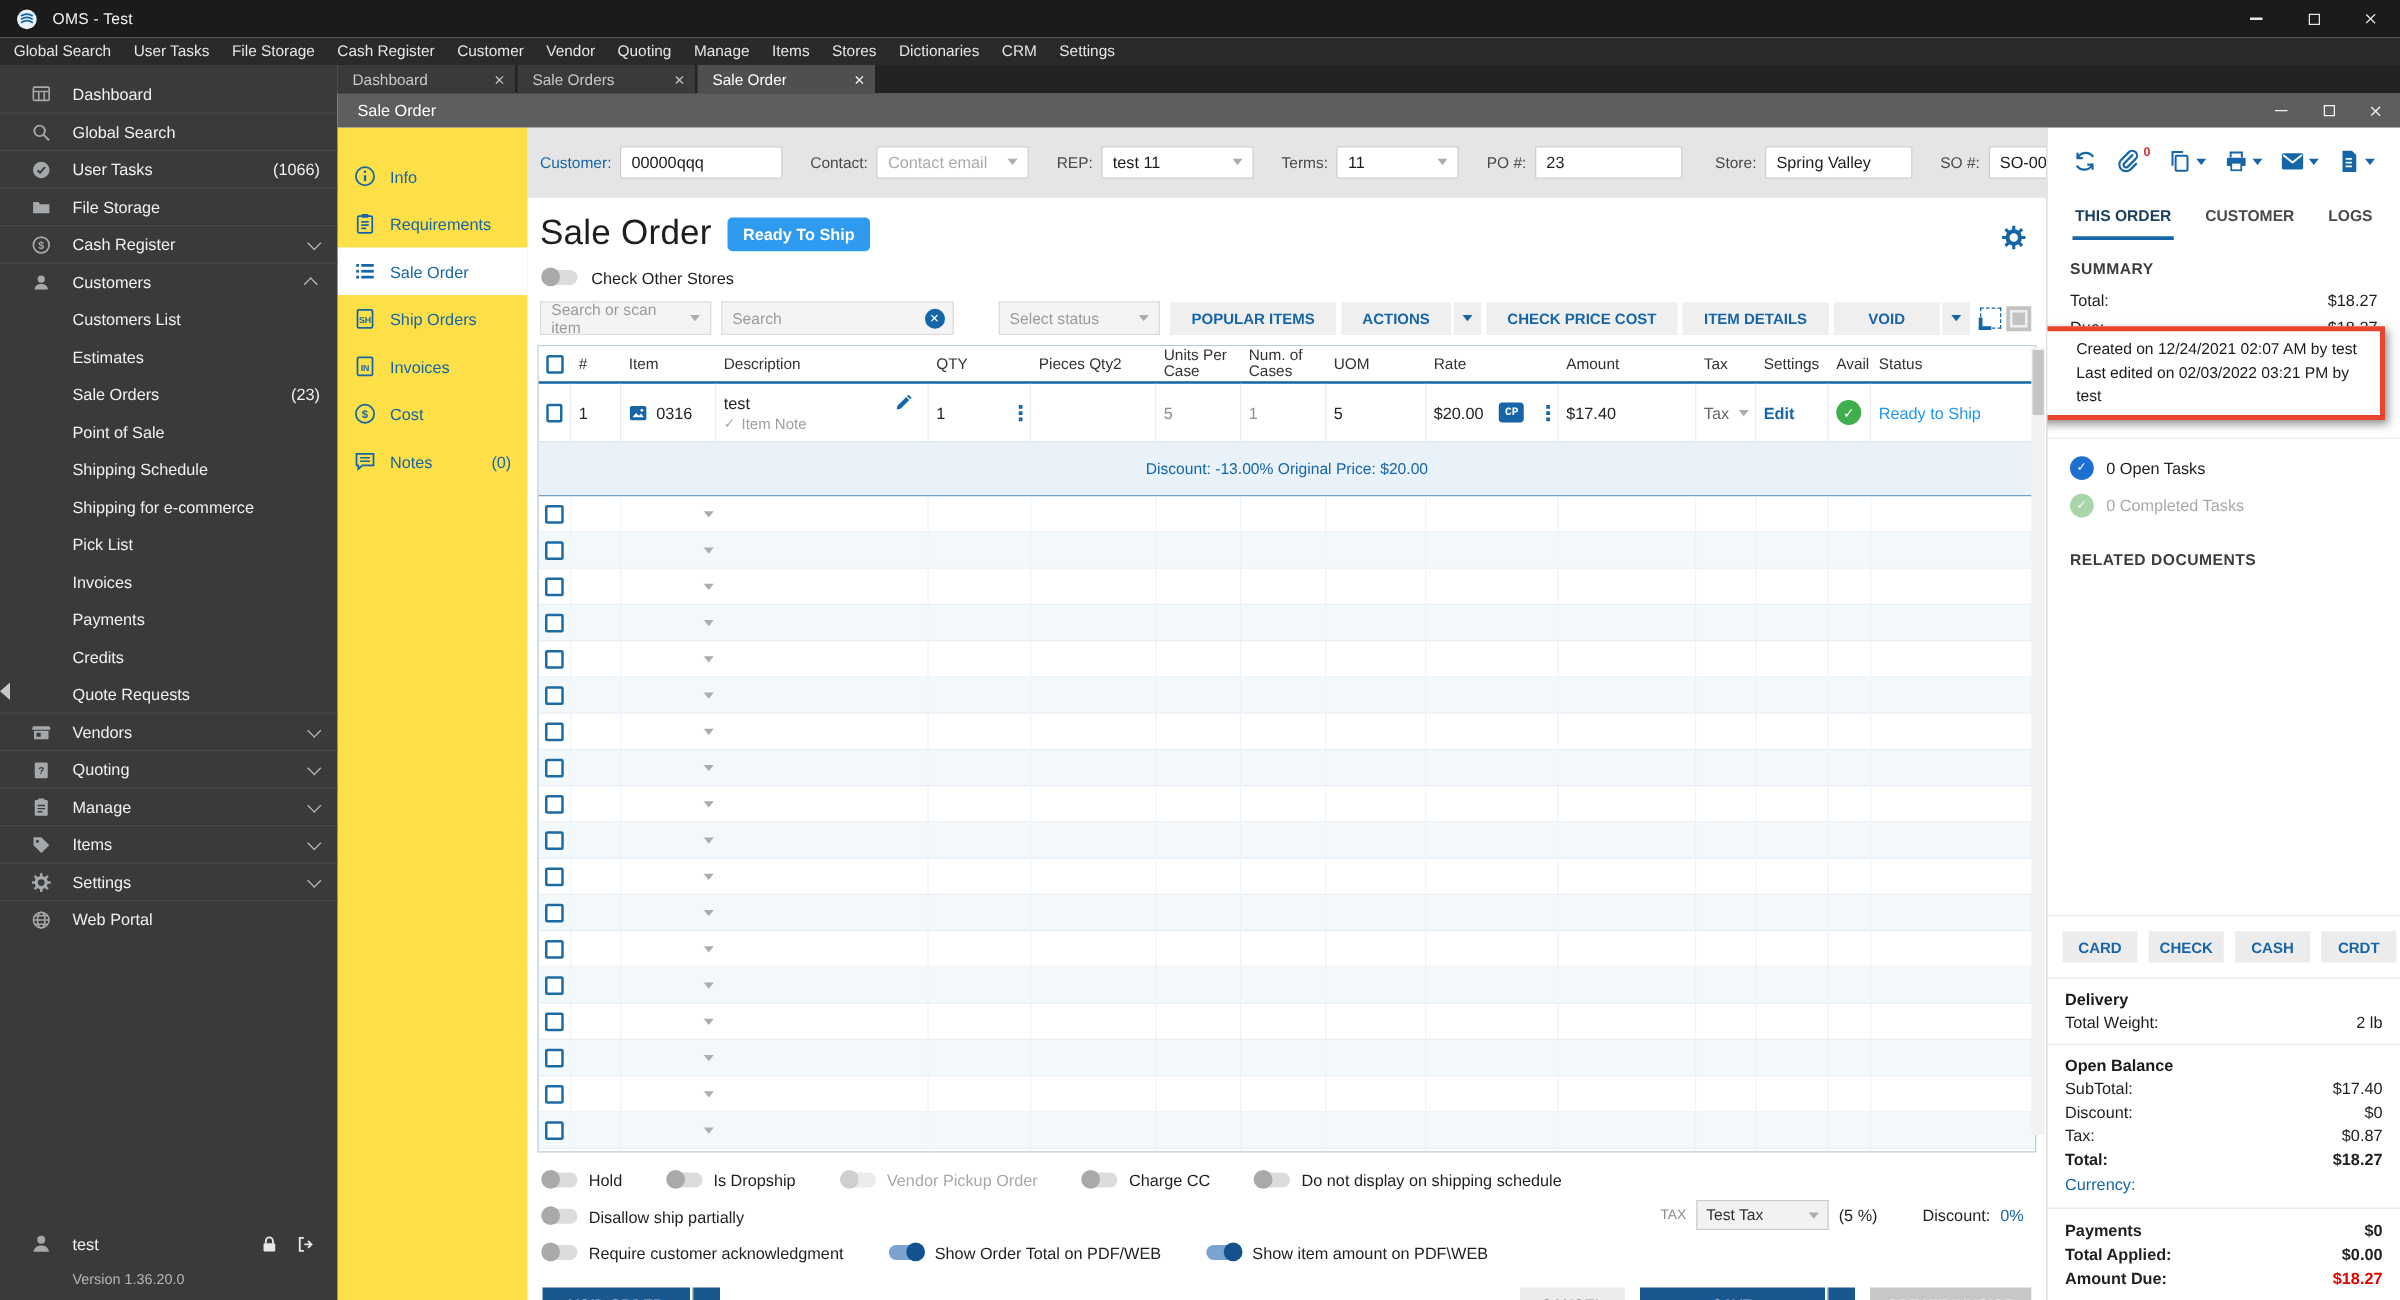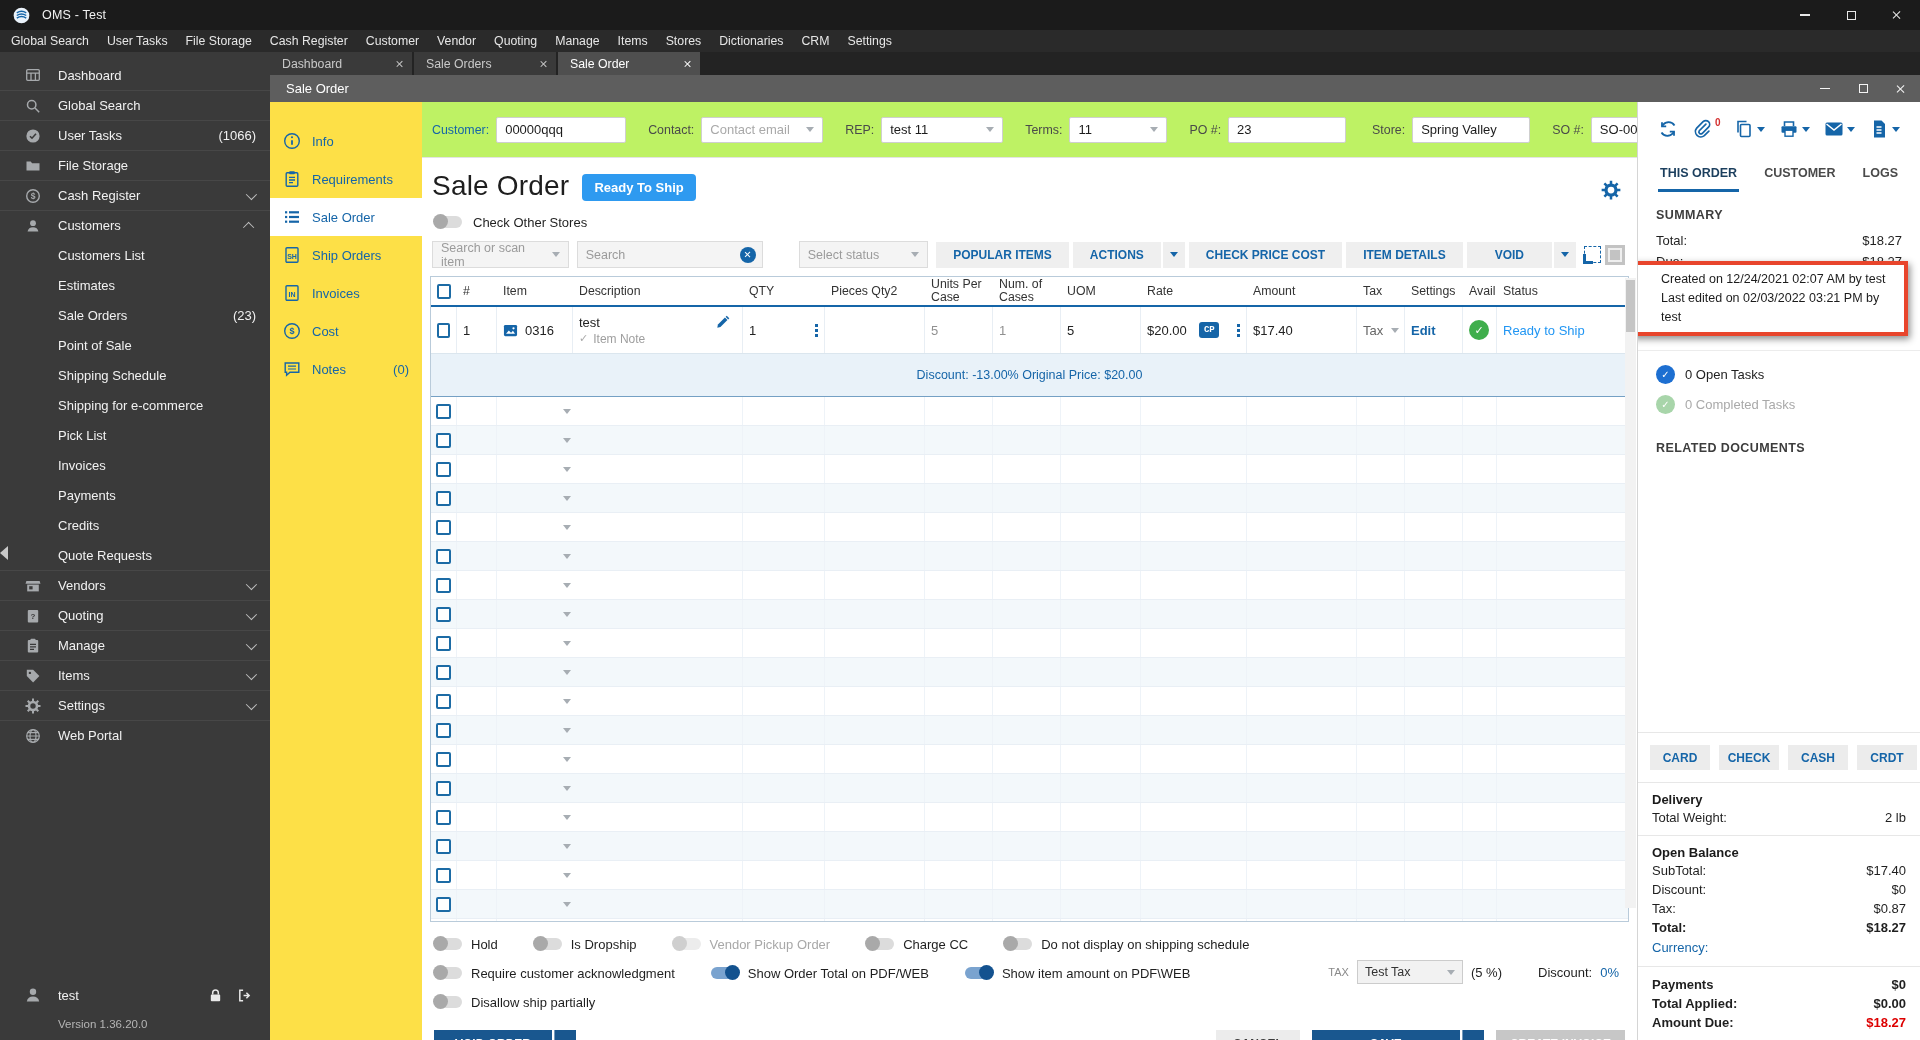--- a/index.html
+++ b/index.html
@@ -62,21 +62,21 @@
 
   
   .order-nav{position:absolute;left:270px;top:102px;width:152px;bottom:0;background:#fde047;padding-top:20px;z-index:10;}
   .nav-item{height:38px;display:flex;align-items:center;gap:11px;padding-left:13px;color:#1565a8;font-size:13px;}
   .nav-item.active{background:#fff;}
   .nav-icon{width:18px;height:18px;flex:0 0 18px;color:#1565a8;}
   .nav-count{margin-left:auto;margin-right:13px;}
 
   
   .main{position:absolute;left:422px;top:102px;width:1215px;bottom:0;background:#fff;z-index:5;}
-  .fieldsbar{height:56px;background:#bef264;border-bottom:1px solid #e3e3e3;display:flex;align-items:center;
+  .fieldsbar{height:56px;background:#e5e5e5;border-bottom:1px solid #e3e3e3;display:flex;align-items:center;
              padding:0 10px;font-size:12.4px;color:#4a4a4a;}
   .f-group{display:flex;align-items:center;gap:7px;margin-right:22px;}
   .f-label{white-space:nowrap;}
   .f-label.blue{color:#1565a8;}
   .f-input{height:26px;background:#fff;border:1px solid #cfcfcf;border-radius:2px;padding:0 8px;
            display:flex;align-items:center;font-size:13px;color:#1c1c1c;}
   .f-input .caret{margin-left:auto;}
   .f-input.placeholder{color:#a9a9a9;}
   .caret{width:0;height:0;border-left:4px solid transparent;border-right:4px solid transparent;border-top:5px solid #a7adb3;}
   .caret.blue{border-top-color:#1565a8;}
@@ -1267,44 +1267,44 @@
           </span>
           <span class="opt-label">Do not display on shipping schedule</span>
         </span>
       </div>
     <div class="opt-row">
 
         <span class="opt">
           <span class="toggle">
             <span class="knob"></span>
           </span>
+          <span class="opt-label">Disallow ship partially</span>
+        </span>
+      </div>
+    <div class="opt-row">
+
+        <span class="opt">
+          <span class="toggle">
+            <span class="knob"></span>
+          </span>
           <span class="opt-label">Require customer acknowledgment</span>
         </span>
 
         <span class="opt on">
           <span class="toggle on">
             <span class="knob"></span>
           </span>
           <span class="opt-label">Show Order Total on PDF/WEB</span>
         </span>
 
         <span class="opt on">
           <span class="toggle on">
             <span class="knob"></span>
           </span>
           <span class="opt-label">Show item amount on PDF\WEB</span>
-        </span>
-      </div>
-    <div class="opt-row">
-
-        <span class="opt">
-          <span class="toggle">
-            <span class="knob"></span>
-          </span>
-          <span class="opt-label">Disallow ship partially</span>
         </span>
       </div>
     <div class="tax-row">
       <span class="tax-label">TAX</span>
       <span class="tax-sel">
         <span>Test Tax</span>
           <span class="caret"></span>
       </span>
       <span>(5 %)</span>
       <span class="disc-label">Discount:</span>

